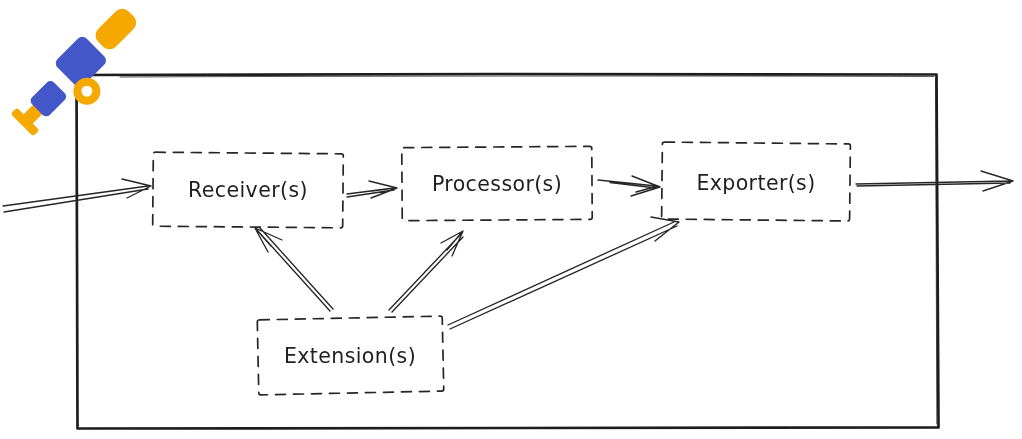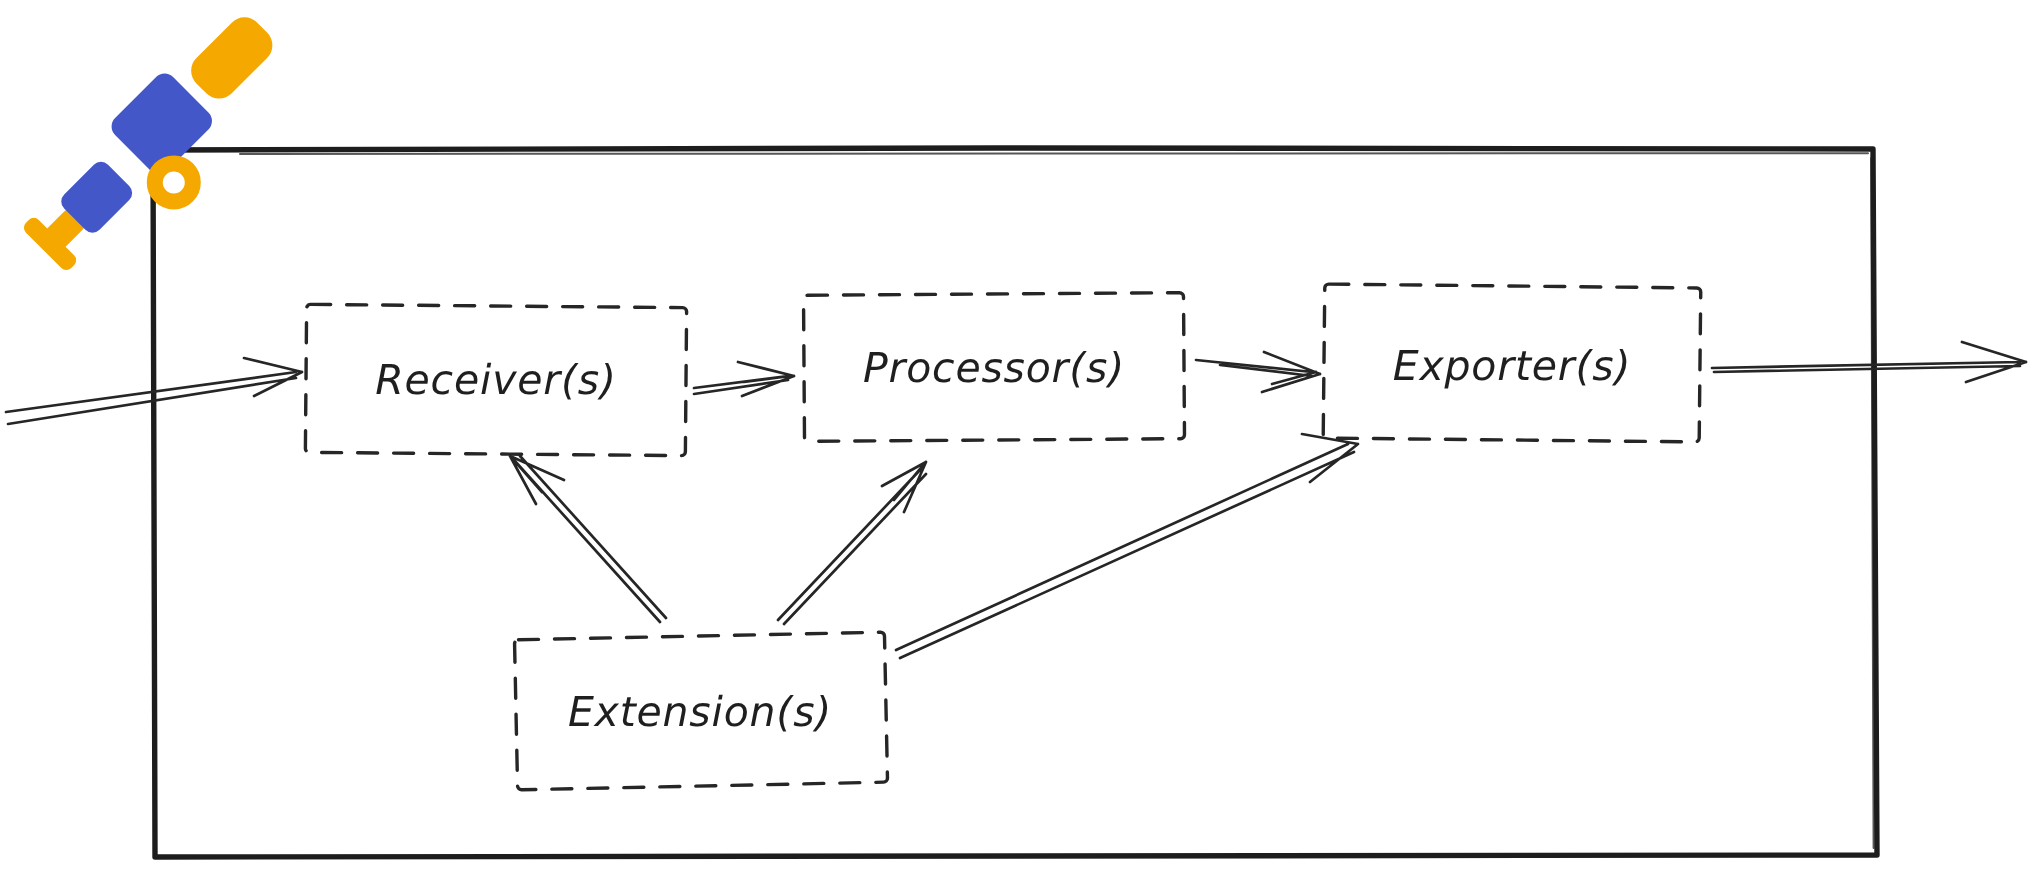--- a/index.html
+++ b/index.html
@@ -7,21 +7,20 @@
     padding: 0;
     background: #ffffff;
     font-family: "DejaVu Sans", sans-serif;
   }
   .stage {
     position: relative;
     width: 1022px;
     height: 439px;
     background: #ffffff;
     overflow: hidden;
-    font-style: italic;
   }
   svg { display: block; }
   .node-label {
     font-family: "DejaVu Sans", sans-serif;
     font-size: 20.5px;
     letter-spacing: 0.4px;
     fill: #1f1f1f;
   }
   .sketch-dashed {
     fill: none;

